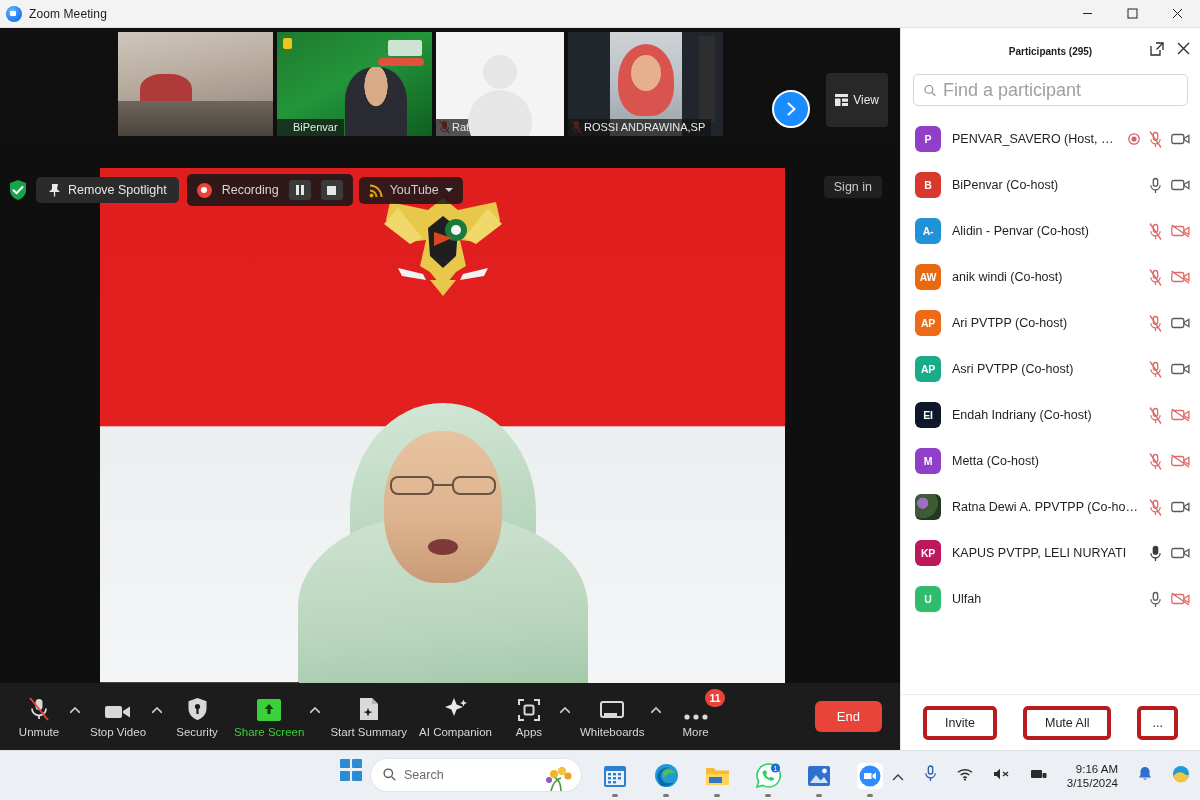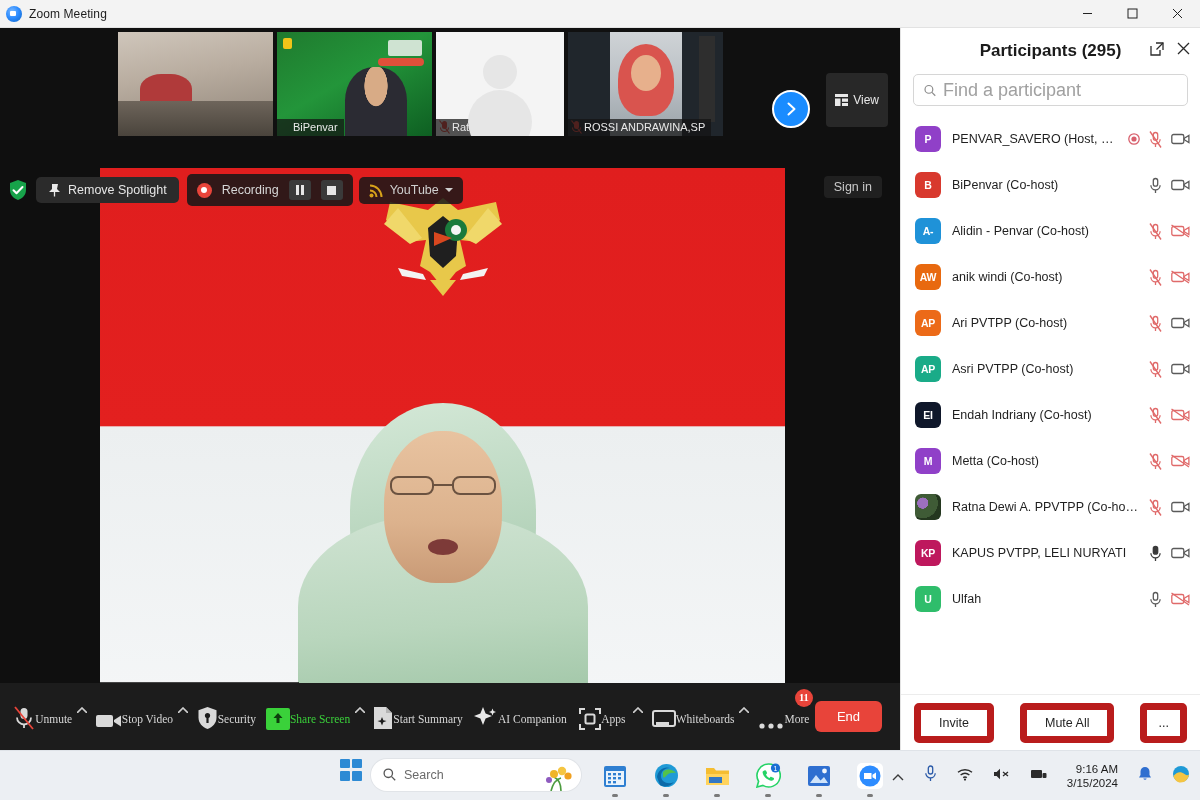--- a/index.html
+++ b/index.html
@@ -176,22 +176,22 @@
     position: absolute; right: 18px; top: 148px; color: #c9c9c9; font-size: 12.5px;
     background: rgba(40,40,40,.7); padding: 4px 10px; border-radius: 4px; cursor: pointer; z-index:5;
   }
 
   
   .toolbar {
     position: absolute; left: 0; bottom: 0; width: 900px; height: 67px;
     background: #1c1c1c; display: flex; align-items: center; padding-left: 8px;
   }
   .tool {
-    display: flex; flex-direction: row; align-items: center; justify-content: center;
-    min-width: 62px; height: 60px; cursor: pointer; position: relative; padding: 0 6px; font-family: Liberation Serif, serif;
+    display: flex; flex-direction: column; align-items: center; justify-content: center;
+    min-width: 62px; height: 60px; cursor: pointer; position: relative; padding: 0 6px;
   }
   .tool .ico { height: 26px; display: flex; align-items: flex-end; justify-content: center; }
   .tool .lb { font-size: 11.5px; color: #d7d7d7; margin-top: 5px; white-space: nowrap; }
   .tool.green .lb { color: #3ad13a; }
   .caret { width: 14px; height: 58px; display: flex; align-items: center; justify-content: center;
            cursor: pointer; margin-left: -2px; margin-right: 2px; padding-bottom:14px;}
   .badge {
     position: absolute; top: 2px; right: 2px; min-width: 18px; height: 18px; border-radius: 9px;
     background: #e8443a; color: #fff; font-size: 10.5px; display: flex; align-items: center;
     justify-content: center; padding: 0 4px; font-weight: bold;
@@ -203,21 +203,21 @@
 
   
   .panel {
     position: absolute; left: 900px; top: 28px; width: 300px; height: 722px;
     background: #fff; display: flex; flex-direction: column;
     border-left: 1px solid #e3e3e3;
   }
   .p-head {
     height: 46px; display: flex; align-items: center; justify-content: center; position: relative;
   }
-  .p-title { font-size: 17px; font-weight: bold; color: #1b1b1b; }
+  .p-title { font-size: 10px; font-weight: bold; color: #1b1b1b; }
   .p-head .pop { position: absolute; right: 36px; top: 14px; cursor: pointer; }
   .p-head .cls { position: absolute; right: 10px; top: 13px; cursor: pointer; }
   .p-search {
     margin: 0 12px 10px 12px; height: 32px; border: 1px solid #d6d6d6; border-radius: 5px;
     display: flex; align-items: center; padding: 0 10px; gap: 7px; background:#fff;
   }
   .p-search input {
     border: none; outline: none; font-size: 18px; color: #333; width: 100%;
     font-family: "Liberation Sans", sans-serif; background: transparent;
   }
@@ -237,21 +237,21 @@
     font-size: 12.5px; color: #1f1f1f; flex: 1; white-space: nowrap;
     overflow: hidden; text-overflow: ellipsis;
   }
   .picons { display: flex; align-items: center; gap: 9px; flex: none; }
   .picons svg { display: block; }
   .p-foot {
     height: 56px; border-top: 1px solid #ececec; display: flex; align-items: center;
     justify-content: center; gap: 26px;
   }
   .fbtn {
-    border: 7px solid #b91c1c; border-radius: 5px; padding: 6px 18px; font-size: 12.5px;
+    border: 4px solid #b91c1c; border-radius: 5px; padding: 6px 18px; font-size: 12.5px;
     color: #1f1f1f; background: #fff; cursor: pointer;
   }
   .fbtn.dots { padding: 6px 11px; }
 
   
   .taskbar {
     position: absolute; left: 0; bottom: 0; width: 1200px; height: 50px;
     background: #eceff3; display: flex; align-items: center;
     border-top: 1px solid #dfe3e8;
   }

